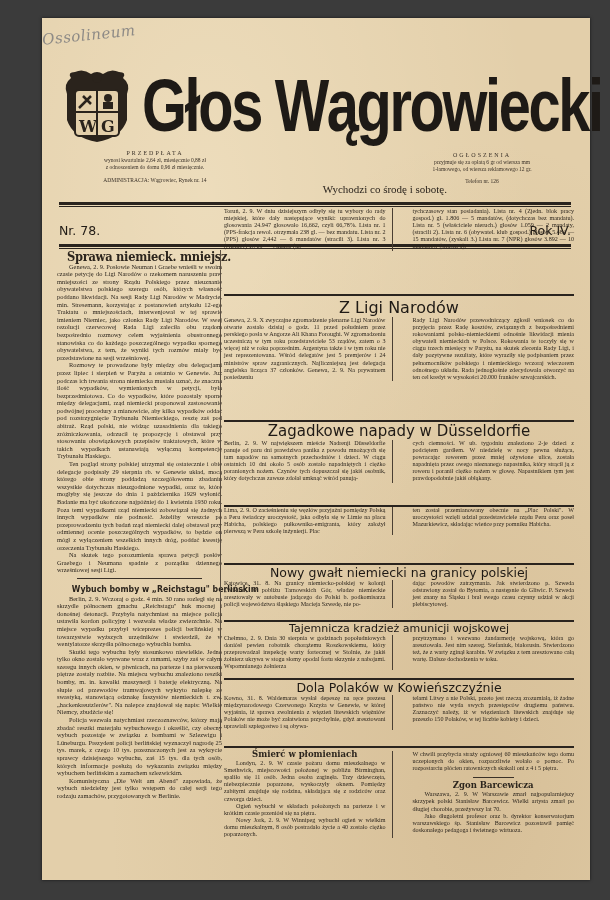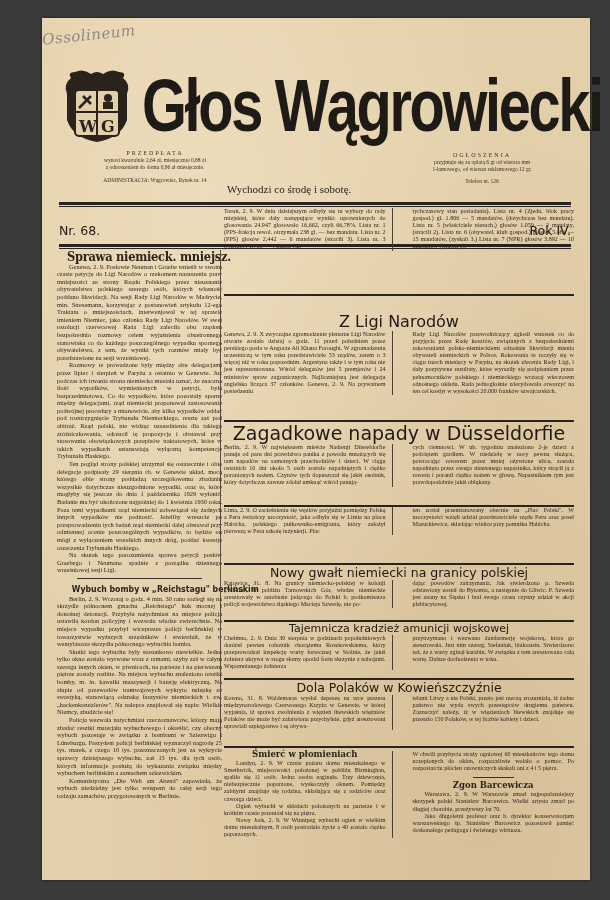--- a/index.html
+++ b/index.html
@@ -6,21 +6,21 @@
   body{width:610px;height:900px;background:#3b3b3b;position:relative;overflow:hidden;font-family:"Liberation Serif",serif;}
   .paper{position:absolute;left:42px;top:18px;width:548px;height:862px;background:#e3cfaa;
     background-image:radial-gradient(ellipse at 30% 20%, rgba(255,245,220,0.35), rgba(0,0,0,0) 60%),radial-gradient(ellipse at 80% 90%, rgba(160,120,70,0.18), rgba(0,0,0,0) 60%);
     box-shadow:0 0 3px rgba(0,0,0,0.6);}
   .sig{position:absolute;left:0;top:8px;font-family:"DejaVu Serif",serif;font-style:italic;font-size:15px;color:#8d8a86;transform:rotate(-6deg);letter-spacing:0.5px;}
   .crest{position:absolute;left:19px;top:50px;width:72px;height:76px;}
   .masthead{position:absolute;left:100px;top:38px;width:440px;height:100px;font-family:"Liberation Sans",sans-serif;font-weight:bold;font-size:74px;color:#1e1a16;letter-spacing:-3px;transform:scaleX(0.78);transform-origin:left top;white-space:nowrap;line-height:100px;}
   .sub-left{position:absolute;left:18px;top:132px;width:190px;text-align:center;font-size:5.5px;color:#3a3128;line-height:7px;}
   .sub-left .h{letter-spacing:2px;font-size:6px;}
   .sub-left .adm{margin-top:6px;}
-  .sub-center{position:absolute;left:185px;top:165px;width:220px;text-align:left;font-size:11px;color:#2a231c;}
+  .sub-center{position:absolute;left:185px;top:165px;width:220px;text-align:right;font-size:11px;color:#2a231c;}
   .sub-right{position:absolute;left:345px;top:134px;width:190px;text-align:center;font-size:5.5px;color:#3a3128;line-height:7px;}
   .sub-right .h{letter-spacing:2px;font-size:6px;}
   .sub-right .tel{margin-top:5px;}
   .rule2{position:absolute;left:17px;width:512px;border-top:3px solid #2a241e;border-bottom:1px solid #2a241e;height:1px;}
   .dateline{position:absolute;left:17px;top:205px;width:512px;height:18px;font-family:"DejaVu Sans",sans-serif;font-size:12.5px;color:#221c16;}
   .dateline span{position:absolute;top:0;}
   .col-left{position:absolute;left:15px;top:235px;width:165px;font-size:6.4px;line-height:7.6px;color:#2c251d;text-align:justify;}
   .col-left h2{font-size:13px;font-weight:bold;margin:0 0 2px 0;text-align:center;letter-spacing:-0.3px;font-family:"DejaVu Serif",serif;transform:scaleX(0.88);white-space:nowrap;}
   .col-left h3{font-size:9.5px;font-weight:bold;margin:6px 0 2px 0;text-align:center;font-family:"DejaVu Sans",sans-serif;transform:scaleX(0.82);white-space:nowrap;}
   p{margin:0;text-indent:12px;}
@@ -64,21 +64,21 @@
   <div class="sub-center">Wychodzi co środę i sobotę.</div>
   <div class="sub-right">
     <div class="h">OGŁOSZENIA</div>
     <div>przyjmuje się za opłatą 6 gr od wiersza mm</div>
     <div>1-łamowego, od wiersza reklamowego 12 gr.</div>
     <div class="tel">Telefon nr. 126</div>
   </div>
 
   <div class="rule2" style="top:184px;"></div>
   <div class="dateline">
-    <span style="left:0;">Nr. 68.</span>
+    <span style="left:0;">Nr. 78.</span>
     <span style="right:0;">Rok IV.</span>
   </div>
   <div class="rule2" style="top:226px;"></div>
 
   <div class="col-left">
     <h2>Sprawa niemieck. mniejsz.</h2>
     <p>Genewa, 2. 9. Posłowie Neuman i Graebe wnieśli w swoim czasie petycję do Ligi Narodów o rzekomem naruszeniu praw mniejszości ze strony Rządu Polskiego przez nieuznanie obywatelstwa polskiego szeregu osób, których własność poddano likwidacji. Na sesji Rady Ligi Narodów w Madrycie, min. Stresemann, korzystając z postanowień artykułu 12-ego Traktatu o mniejszościach, interwenjował w tej sprawie imieniem Niemiec, jako członka Rady Ligi Narodów. W swej rezolucji czerwcowej Rada Ligi zaleciła obu rządom bezpośrednio rozmowy celem wyjaśnienia obustronnego stanowiska co do każdego poszczególnego wypadku spornego obywatelstwa, z tem, że wyniki tych rozmów miały być przedstawione na sesji wrześniowej.</p>
     <p>Rozmowy te prowadzone były między obu delegacjami przez lipiec i sierpień w Paryżu a ostatnio w Genewie. Już podczas ich trwania strona niemiecka musiała uznać, że znaczna ilość wypadków, wymienionych w petycji, była bezprzedmiotowa. Co do wypadków, które pozostały sporne między delegacjami, rząd niemiecki proponował zastosowanie podwójnej procedury a mianowicie, aby kilka wypadków oddać pod rozstrzygnięcie Trybunału Niemieckiego, resztę zaś pod abitraż. Rząd polski, nie widząc uzasadnienia dla takiego zróżniczkowania, odrzucił tę propozycję i obstawał przy stosowaniu obowiązkowych przepisów traktatowych, które w takich wypadkach ustanawiają wyłączną kompetencję Trybunału Haskiego.</p>
     <p>Ten pogląd strony polskiej utrzymał się ostatecznie i obie delegacje podpisały 29 sierpnia rb. w Genewie układ, mocą którego obie strony poddadzą szczegółowemu zbadaniu wszystkie dotychczas nieuzgodnione wypadki, oraz te, które mogłyby się jeszcze do dnia 1 października 1929 wyłonić. Badanie ma być ukończone najpóźniej do 1 kwietnia 1930 roku. Poza temi wypadkami rząd niemiecki zobowiązał się żadnych innych wypadków nie podnosić. Jeżeliby wreszcie po przeprowadzeniu tych badań rząd niemiecki dalej obstawał przy odmiennej ocenie poszczególnych wypadków, to będzie on mógł z wyłączeniem wszelkich innych dróg, poddać kwestję orzeczenia Trybunału Haskiego.</p>
     <p>Na skutek tego porozumienia sprawa petycji posłów Graebego i Neumana spadnie z porządku dziennego wrześniowej sesji Ligi.</p>
@@ -94,31 +94,31 @@
   <div class="right" style="top:190px;">
 
     <div class="art" style="top:0px;">
       <div class="cols">
         <div>Toruń, 2. 9. W dniu dzisiejszym odbyły się tu wybory do rady miejskiej, które dały następujące wyniki: uprawnionych do głosowania 24.947 głosowało 16,662, czyli 66,78%. Lista nr. 1 (PPS-frakcja rewol. otrzymała 238 gl. — bez mandatu. Lista nr. 2 (PPS) głosów 2,442 — 6 mandatów (stracili 3). Lista nr. 3 (Niemcy) 1.761 — 4 mand. (do-</div>
         <div>tychczasowy stan posiadania). Lista nr. 4 (Zjedn. blok pracy gospod.) gł. 1.806 — 5 mandatów, (dotychczas bez mandatu). Lista nr. 5 (właściciele nieruch.) głosów 1.059 — 2 mandaty, (stracili 2). Lista nr. 6 (obywatel. klub gospod.) głosów 5.484 — 15 mandatów, (zyskali 3.) Lista nr. 7 (NPR) głosów 3.892 — 10 mandatów (stracili 1).</div>
       </div>
     </div>
     <div class="hr" style="top:86px;"></div>
 
-    <div class="art" style="top:104px;">
+    <div class="art" style="top:90px;">
       <h2 style="font-size:16px;">Z Ligi Narodów</h2>
       <div class="cols">
         <div>Genewa, 2. 9. X zwyczajne zgromadzenie plenarne Ligi Narodów otwarte zostało dzisiaj o godz. 11 przed południem przez perskiego posła w Angorze Ali Khana Foroughi. W zgromadzeniu uczestniczą w tym roku przedstawiciele 53 rządów, zatem o 3 więcej niż w roku poprzednim. Argentyna także i w tym roku nie jest reprezentowana. Wśród delegatów jest 5 premjerów i 24 ministrów spraw zagranicznych. Najliczniejszą jest delegacja angielska licząca 37 członków. Genewa, 2. 9. Na prywatnem posiedzeniu</div>
         <div>Rady Ligi Narodów przewodniczący zgłosił wniosek co do przyjęcia przez Radę kosztów, związanych z bezpośredniemi rokowaniami polsko-niemieckiemi odnośnie likwidacji mienia obywateli niemieckich w Polsce. Rokowania te toczyły się w ciągu trzech miesięcy w Paryżu, na skutek zlecenia Rady Ligi, i dały pozytywne rezultaty, które wyraziły się podpisaniem przez pełnomocników polskiego i niemieckiego wczoraj wieczorem odnośnego układu. Rada jednogłośnie zdecydowała otworzyć na ten cel kredyt w wysokości 20.000 franków szwajcarskich.</div>
       </div>
     </div>
     <div class="hr" style="top:212px;"></div>
 
     <div class="art" style="top:214px;">
-      <h2 style="font-size:19px;">Zagadkowe napady w Düsseldorfie</h2>
+      <h2 style="font-size:15px;">Zagadkowe napady w Düsseldorfie</h2>
       <div class="cols">
         <div>Berlin, 2. 9. W największem mieście Nadrenji Düsseldorfie panuje od paru dni prawdziwa panika z powodu mnożących się tam napadów na samotnych przechodniów i dzieci. W ciągu ostatnich 10 dni około 5 osób zostało napadniętych i ciężko poranionych nożem. Czynów tych dopuszczał się jakiś osobnik, który dotychczas zawsze zdołał umknąć wśród panują-</div>
         <div>cych ciemności. W ub. tygodniu znaleziono 2-je dzieci z podciętem gardłem. W niedzielę w nocy pewna służąca, powracając rowerem przez mniej ożywione ulice, została napadnięta przez owego nieznanego napastnika, który strącił ją z roweru i poranił ciężko nożem w głowę. Napastnikiem tym jest prawdopodobnie jakiś obłąkany.</div>
       </div>
     </div>
     <div class="hr" style="top:297px;"></div>
 
     <div class="art" style="top:299px;">
       <div class="cols">
         <div>Lima, 2. 9. O zacieśnieniu się węzłów przyjaźni pomiędzy Polską a Peru świadczy uroczystość, jaka odbyła się w Limie na placu Habicha, polskiego pułkownika-emigranta, który założył pierwszą w Peru szkołę inżynierji. Plac</div>

